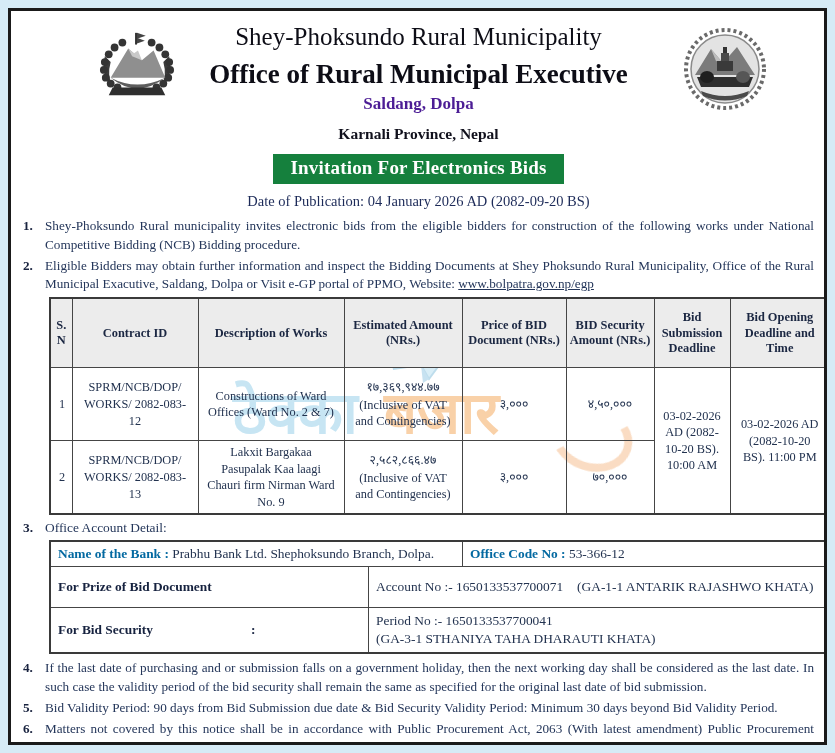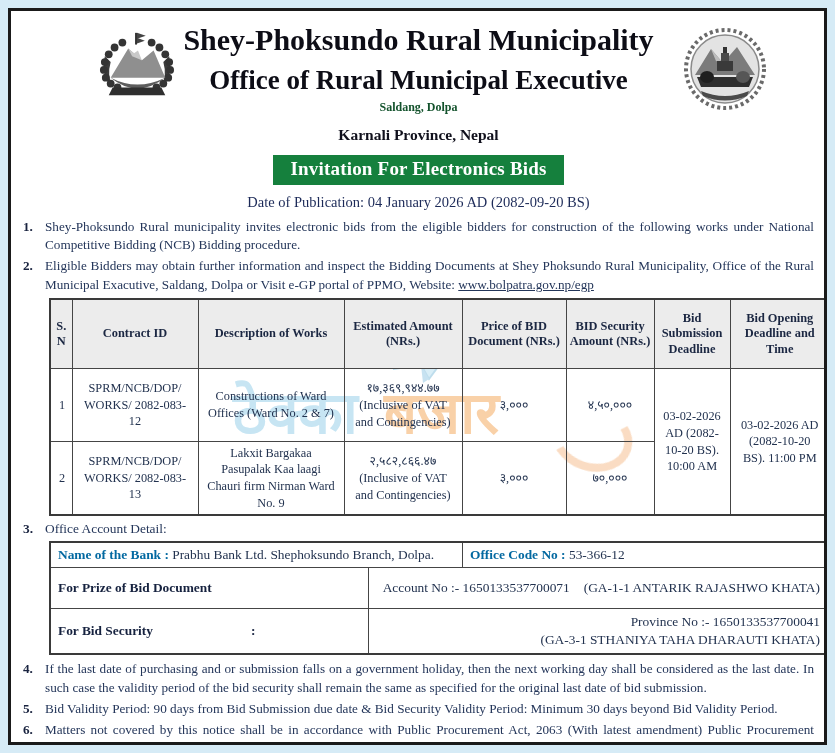--- a/index.html
+++ b/index.html
@@ -17,23 +17,23 @@
     border:3px solid #1a1a1a;
     padding:10px 10px 8px 12px;
     color:#24365a;
     overflow:hidden;
   }
   
   .hdr { position:relative; text-align:center; }
   .logo { position:absolute; top:4px; }
   .logo-left  { left:70px;  width:88px; height:78px; }
   .logo-right { left:660px; width:84px; height:84px; }
-  .t1 { font-size:30px; font-weight:bold; color:#0d0d16; margin:2px 0 7px; line-height:1.15; }
+  .t1 { font-size:25px; font-weight:normal; color:#0d0d16; margin:2px 0 7px; line-height:1.15; }
   .t2 { font-size:27px; font-weight:bold; color:#0d0d16; margin:0 0 4px; line-height:1.15; }
-  .t3 { font-size:12px; font-weight:bold; color:#14532d; margin:0 0 11px; }
+  .t3 { font-size:17px; font-weight:bold; color:#4c1d95; margin:0 0 11px; }
   .t4 { font-size:15.5px; font-weight:bold; color:#10101c; margin:0 0 11px; }
   .banner-row { margin:2px 0 9px; }
   .banner {
     display:inline-block; background:#15803d; color:#ffffff;
     font-weight:bold; font-size:19px; padding:3px 17px 5px; letter-spacing:.2px;text-align:center;
   }
   .pubdate { font-weight:normal; font-size:14.5px; color:#1c2a58; margin:0 0 7px; }
   
   .note { display:flex; align-items:flex-start; font-size:13.2px; line-height:1.43; text-align:justify; margin:0 0 2px; }
   .note-num { font-weight:bold; color:#19233f; width:22px; flex:0 0 22px; }
@@ -55,21 +55,21 @@
   .sec3 { display:flex; font-size:13.4px; margin:5px 0 4px; }
   .acct-table { margin-left:26px; width:780px; box-sizing:border-box; border:2px solid #3a3a3a; font-size:13.4px; color:#22324f; position:relative; z-index:2; background:#fff; }
   .acct-rowA { display:grid; grid-template-columns:412px 1fr; border-bottom:1.5px solid #454545; }
   .acct-rowB { display:grid; grid-template-columns:318px 1fr; border-bottom:1.5px solid #454545; }
   .acct-rowC { display:grid; grid-template-columns:318px 1fr; }
   .acct-cell { padding:4px 7px; box-sizing:border-box; }
   .acct-cell.brd { border-right:1.5px solid #454545; }
   .acct-label { font-weight:bold; color:#0369a1; }
   .acct-row-label { display:flex; align-items:center; font-weight:bold; color:#16223f; }
   .acct-row-label .colon { margin-left:98px; }
-  .acct-val { display:flex; flex-wrap:wrap; justify-content:flex-end; column-gap:14px; line-height:1.35; }
+  .acct-val { display:flex; flex-wrap:wrap; justify-content:flex-start; column-gap:14px; line-height:1.35; }
   .acct-rowB .acct-cell, .acct-rowC .acct-cell { min-height:40px; display:flex; }
   .acct-rowB .acct-val, .acct-rowC .acct-val { align-self:center; width:100%; }
   
   .watermark { position:absolute; left:222px; top:332px; z-index:1; pointer-events:none; filter:blur(.6px); }
   .wm-plane { position:absolute; left:158px; top:-4px; opacity:.75; }
   .wm-text { position:absolute; left:0; top:28px; font-size:58px; font-weight:bold; white-space:nowrap; font-family:"Liberation Sans",sans-serif; }
   .wm-blue   { color:#b9dff0; opacity:.8; }
   .wm-orange { color:#f4ab62; opacity:.55; margin-left:10px; }
   .wm-swoosh { position:absolute; left:318px; top:62px; width:66px; height:50px; border:8px solid #ef9c54; border-radius:50%; border-top-color:transparent; border-left-color:transparent; transform:rotate(18deg); opacity:.35; }
 </style>
@@ -226,21 +226,21 @@
         </div>
       </div>
     </div>
     <div class="acct-rowC">
       <div class="acct-cell brd acct-row-label">
         <span>For Bid Security</span>
         <span class="colon">:</span>
       </div>
       <div class="acct-cell">
         <div class="acct-val">
-          <span>Province No :- 1650133537700041</span>
+          <span>Period No :- 1650133537700041</span>
           <span>(GA-3-1 STHANIYA TAHA DHARAUTI KHATA)</span>
         </div>
       </div>
     </div>
   </div>
 
   <div class="note" style="margin-top:5px;">
     <span class="note-num">4.</span>
     <span class="note-body">If the last date of purchasing and or submission falls on a government holiday, then the next working day shall be considered as the last date. In such case the validity period of the bid security shall remain the same as specified for the original last date of bid submission.</span>
   </div>

